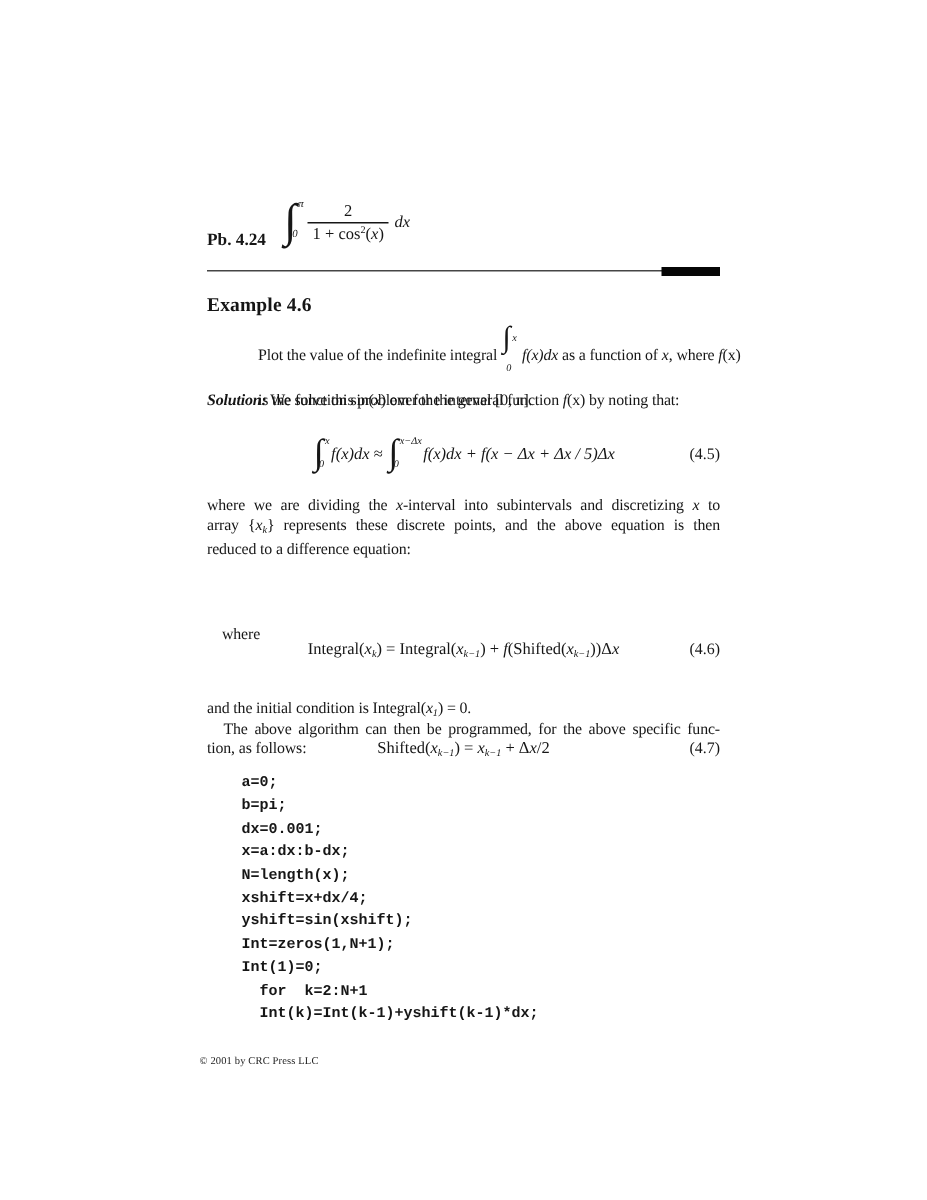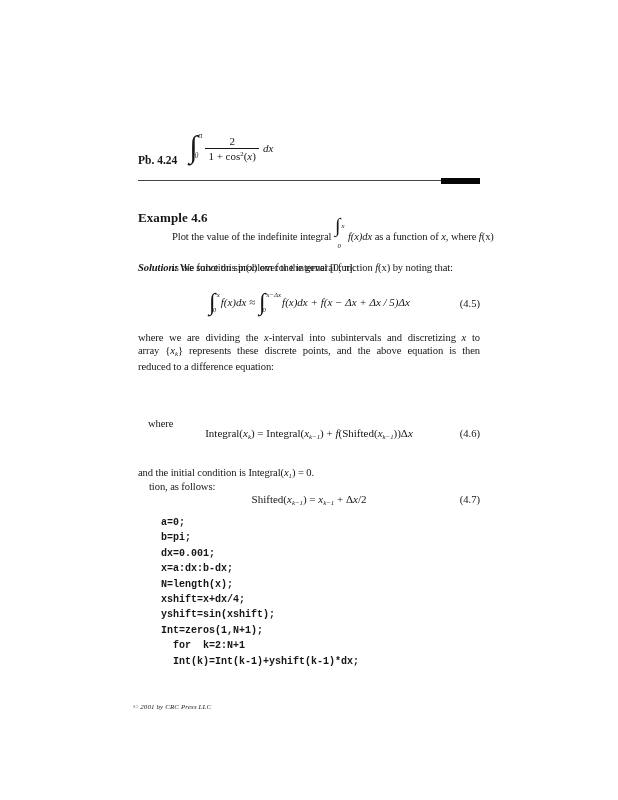--- a/index.html
+++ b/index.html
@@ -94,21 +94,21 @@
       </span>
     </span>
     <span class="pb-dx">dx</span>
   </div>
 
   <div class="abs divider content-w" style="left:138px;top:177px;">
     <span class="rule"></span>
     <span class="bar"></span>
   </div>
 
-  <div class="abs heading" style="left:138px;top:195px;margin-top:15px;">Example 4.6</div>
+  <div class="abs heading" style="left:138px;top:195px;">Example 4.6</div>
 
   <div id="para1" class="abs body-text para content-w" style="left:138px;top:217px;">
       <div class="pline"><span class="seg-rm">Plot the value of the indefinite integral </span><span class="intwrap">
           <span class="int-sign">∫</span>
           <span class="int-lims">
             <span class="int-sup">x</span>
             <span class="int-sub">0</span>
           </span>
         </span><span class="seg-it"> f(x)dx</span><span class="seg-rm"> as a function of </span><span class="seg-it">x</span><span class="seg-rm">, where </span><span class="seg-it">f</span><span class="seg-rm">(x)</span></div>
       <div class="pline"><span class="seg-rm">is the function sin(</span><span class="seg-it">x</span><span class="seg-rm">) over the interval [0, π].</span></div>
@@ -151,31 +151,33 @@
   <div class="abs eq-row content-w" style="left:138px;top:440px;height:16px;">
     <span class="eq-body"><span class="seg-rm">Shifted(</span><span class="seg-it">x</span><span class="seg-sub">k−1</span><span class="seg-rm">) = </span><span class="seg-it">x</span><span class="seg-sub">k−1</span><span class="seg-rm"> + Δ</span><span class="seg-it">x</span><span class="seg-rm">/2</span></span>
     <span class="eq-tag">(4.7)</span>
   </div>
 
   <div class="abs body-text para content-w" style="left:138px;top:466px;">
       <div class="pline"><span class="seg-rm">and the initial condition is Integral(</span><span class="seg-it">x</span><span class="seg-sub">1</span><span class="seg-rm">) = 0.</span></div>
     </div>
 
   <div id="para3b" class="abs body-text para content-w" style="left:138px;top:480px;">
+      <div class="pline"><span class="seg-rm">The above algorithm can then be programmed, for the above specific func-</span></div>
       <div class="pline"><span class="seg-rm">tion, as follows:</span></div>
     </div>
 
   <div class="abs code" style="left:161px;top:515px;">
       <div class="code-line">a=0;</div>
       <div class="code-line">b=pi;</div>
       <div class="code-line">dx=0.001;</div>
       <div class="code-line">x=a:dx:b-dx;</div>
       <div class="code-line">N=length(x);</div>
       <div class="code-line">xshift=x+dx/4;</div>
       <div class="code-line">yshift=sin(xshift);</div>
       <div class="code-line">Int=zeros(1,N+1);</div>
+      <div class="code-line">Int(1)=0;</div>
       <div class="code-line">  for  k=2:N+1</div>
       <div class="code-line">  Int(k)=Int(k-1)+yshift(k-1)*dx;</div>
     </div>
 
-  <div class="abs footer" style="left:133px;top:703px;font-style:italic;">© 2001 by CRC Press LLC</div>
+  <div class="abs footer" style="left:133px;top:703px;">© 2001 by CRC Press LLC</div>
 
 </div>
 
 </body></html>

